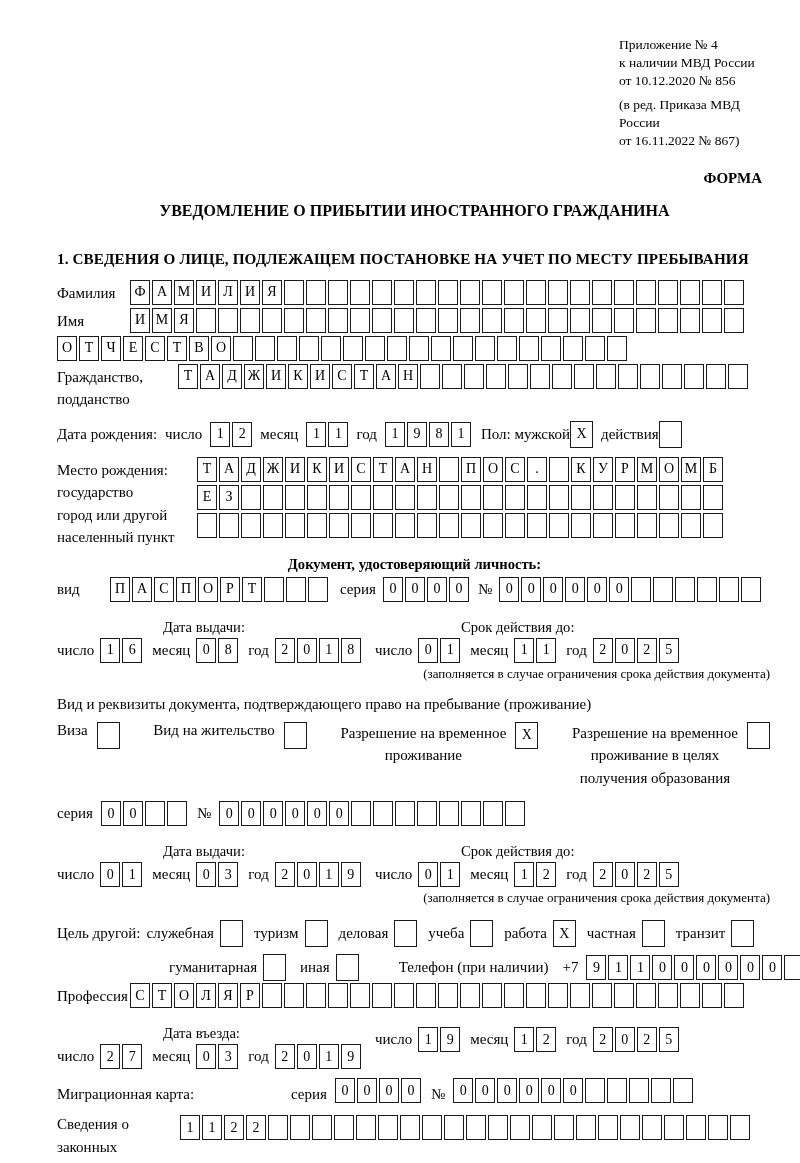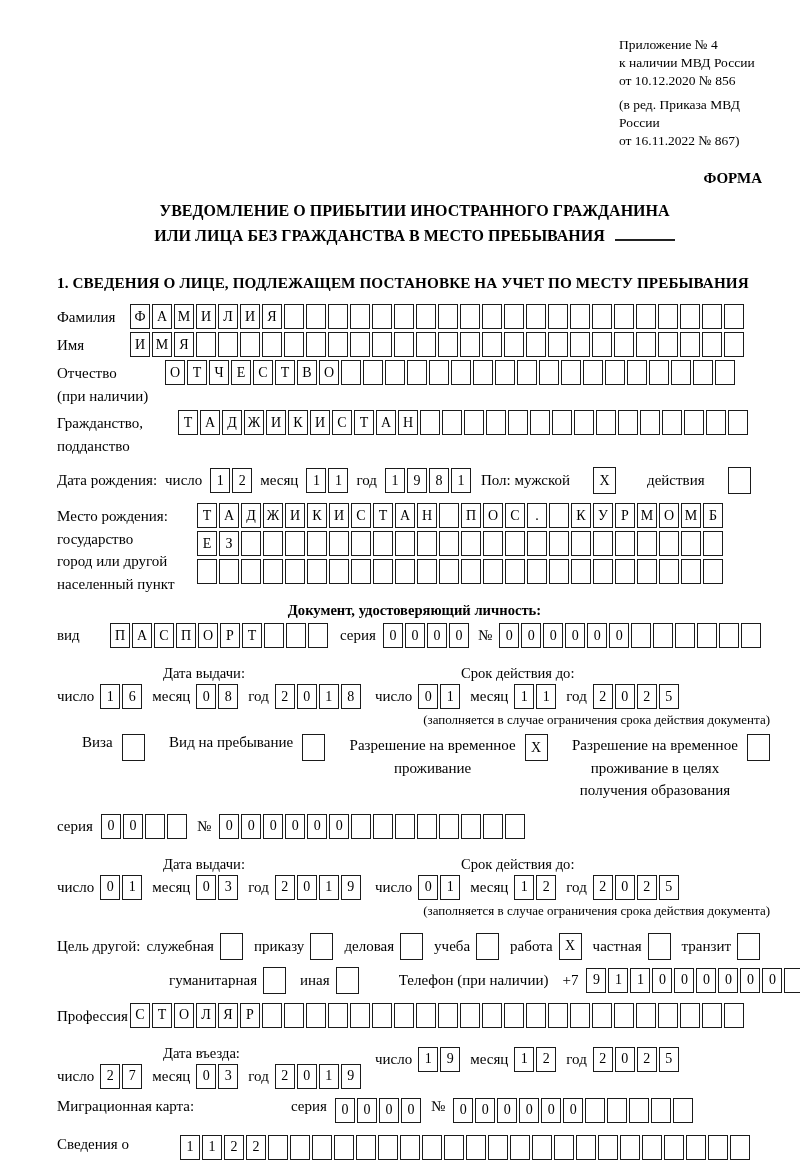--- a/index.html
+++ b/index.html
@@ -21,56 +21,56 @@
   .lbl{white-space:pre-line;line-height:1.5;padding-top:2px;flex:none;}
   .lbl-73{width:73px;}.lbl-108{width:108px;}.lbl-121{width:121px;}.lbl-140{width:140px;}.lbl-123{width:123px;}
   .boxes{display:flex;gap:2px;flex:none;}
   .boxcol{display:flex;flex-direction:column;gap:3px;}
   .cell{display:inline-flex;width:20px;height:25px;border:1.8px solid #1b1b1b;align-items:center;justify-content:center;font-size:14px;flex:none;background:#fff;}
   .boxes-cb .cell{width:23px;height:27px;}
 
   .bd-row{display:flex;align-items:center;margin-top:10px;}
   .bd-row .wlbl{flex:none;margin-right:8px;}
   .bd-row .boxes{margin-right:8px;}
-  .gender{display:flex;align-items:center;gap:23px;margin-left:2px;}
+  .gender{display:flex;align-items:center;gap:0;margin-left:2px;}
 
   .doc-head{text-align:center;font-weight:bold;font-size:14.6px;margin-top:7px;}
   .vid-row{display:flex;align-items:center;margin-top:4px;}
   .vid-row .wlbl{flex:none;}
 
   .dsec{display:flex;margin-top:17px;align-items:flex-start;}
   .dcol-l{width:318px;flex:none;}
   .dcol-r{flex:1;}
   .dcap{font-size:14.6px;padding-left:106px;}
   .dcol-r .dcap{padding-left:86px;}
   .dline{display:flex;align-items:center;margin-top:2px;}
   .dw{flex:none;margin-right:6px;}
   .dline .boxes{margin-right:10px;}
   .note-r{text-align:right;font-size:13px;margin-top:3px;padding-right:2px;}
 
   .txt{margin-top:10px;font-size:15px;line-height:1.6;}
   .txt2{margin-top:2px;font-size:15px;}
-  .res-opts{display:flex;margin-top:6px;align-items:flex-start;justify-content:space-between;padding-right:2px;margin-left:25px;}
+  .res-opts{display:flex;margin-top:6px;align-items:flex-start;justify-content:space-between;padding-right:2px;}
   .res-item{display:flex;align-items:flex-start;gap:9px;}
   .res-multi{text-align:center;white-space:pre-line;line-height:1.5;}
 
   .ser-row{display:flex;align-items:center;margin-top:12px;}
   .ser-row .wlbl{flex:none;margin-right:8px;}
   .ser-row .boxes{margin-right:10px;}
 
   .purpose{display:flex;align-items:center;margin-top:14px;}
   .purpose .pw{flex:none;margin-right:6px;}
   .purpose .boxes{margin-right:11px;}
   .purpose2{display:flex;align-items:center;margin-top:7px;padding-left:112px;}
   .purpose2 .pw{flex:none;margin-right:6px;}
   .purpose2 .boxes{margin-right:14px;}
   .phone-lbl{margin-left:26px;margin-right:14px;flex:none;}
   .phone-pref{margin-right:8px;flex:none;}
 
-  .mig{display:flex;align-items:flex-start;margin-top:9px;}
+  .mig{display:flex;align-items:flex-end;margin-top:9px;}
   .mig .mlbl{width:172px;flex:none;}
   .mig .wlbl{flex:none;margin:0 8px 0 62px;}
   .mig .wlbl2{flex:none;margin:0 8px 0 10px;}
 
   .rep{display:flex;margin-top:8px;align-items:flex-start;}
 </style>
 </head>
 <body>
 
 <div class="page">
@@ -82,21 +82,20 @@
     <div class="annex-ed">
       <div>(в ред. Приказа МВД России</div>
       <div>от 16.11.2022 № 867)</div>
     </div>
   </div>
 
   <div class="form-label">ФОРМА</div>
 
   <div class="title">
     <div>УВЕДОМЛЕНИЕ О ПРИБЫТИИ ИНОСТРАННОГО ГРАЖДАНИНА</div>
-    <div><span>ИЛИ ЛИЦА БЕЗ ГРАЖДАНСТВА В МЕСТО ПРЕБЫВАНИЯ</span><span class="uline"></span></div>
   </div>
 
   <div class="sec-heading">1. СВЕДЕНИЯ О ЛИЦЕ, ПОДЛЕЖАЩЕМ ПОСТАНОВКЕ НА УЧЕТ ПО МЕСТУ ПРЕБЫВАНИЯ</div>
 
   <div class="frm">
 
     <div class="row">
       <div class="lbl lbl-73">Фамилия</div>
       <div class="boxes">
           <span class="cell">Ф</span>
@@ -158,22 +157,20 @@
           <span class="cell"></span>
           <span class="cell"></span>
           <span class="cell"></span>
           <span class="cell"></span>
           <span class="cell"></span>
           <span class="cell"></span>
         </div>
     </div>
 
     <div class="row">
-      <div class="lbl lbl-108">Отчество
-(при наличии)</div>
       <div class="boxes">
           <span class="cell">О</span>
           <span class="cell">Т</span>
           <span class="cell">Ч</span>
           <span class="cell">Е</span>
           <span class="cell">С</span>
           <span class="cell">Т</span>
           <span class="cell">В</span>
           <span class="cell">О</span>
           <span class="cell"></span>
@@ -428,30 +425,31 @@
               <span class="cell">2</span>
               <span class="cell">0</span>
               <span class="cell">2</span>
               <span class="cell">5</span>
             </span>
         </div>
       </div>
     </div>
     <div class="note-r">(заполняется в случае ограничения срока действия документа)</div>
 
+    <div class="txt">Вид и реквизиты документа, подтверждающего право на пребывание (проживание)</div>
 
     <div class="res-opts">
       <span class="res-item">
         <span>Виза</span>
         <span class="boxes boxes-cb">
             <span class="cell"></span>
           </span>
       </span>
       <span class="res-item">
-        <span>Вид на пребывание</span>
+        <span>Вид на жительство</span>
         <span class="boxes boxes-cb">
             <span class="cell"></span>
           </span>
       </span>
       <span class="res-item">
         <span class="res-multi">Разрешение на временное
 проживание</span>
         <span class="boxes boxes-cb">
             <span class="cell">X</span>
           </span>
@@ -540,21 +538,21 @@
       </div>
     </div>
     <div class="note-r">(заполняется в случае ограничения срока действия документа)</div>
 
     <div class="purpose">
       <span class="pw">Цель другой:</span>
       <span class="pw">служебная</span>
       <span class="boxes boxes-cb">
           <span class="cell"></span>
         </span>
-      <span class="pw">приказу</span>
+      <span class="pw">туризм</span>
       <span class="boxes boxes-cb">
           <span class="cell"></span>
         </span>
       <span class="pw">деловая</span>
       <span class="boxes boxes-cb">
           <span class="cell"></span>
         </span>
       <span class="pw">учеба</span>
       <span class="boxes boxes-cb">
           <span class="cell"></span>
@@ -590,21 +588,21 @@
           <span class="cell">0</span>
           <span class="cell">0</span>
           <span class="cell">0</span>
           <span class="cell">0</span>
           <span class="cell">0</span>
           <span class="cell">0</span>
           <span class="cell"></span>
         </span>
     </div>
 
-    <div class="row" style="margin-top:9px;">
+    <div class="row" style="margin-top:2px;">
       <div class="lbl lbl-73">Профессия</div>
       <div class="boxes">
           <span class="cell">С</span>
           <span class="cell">Т</span>
           <span class="cell">О</span>
           <span class="cell">Л</span>
           <span class="cell">Я</span>
           <span class="cell">Р</span>
           <span class="cell"></span>
           <span class="cell"></span>

